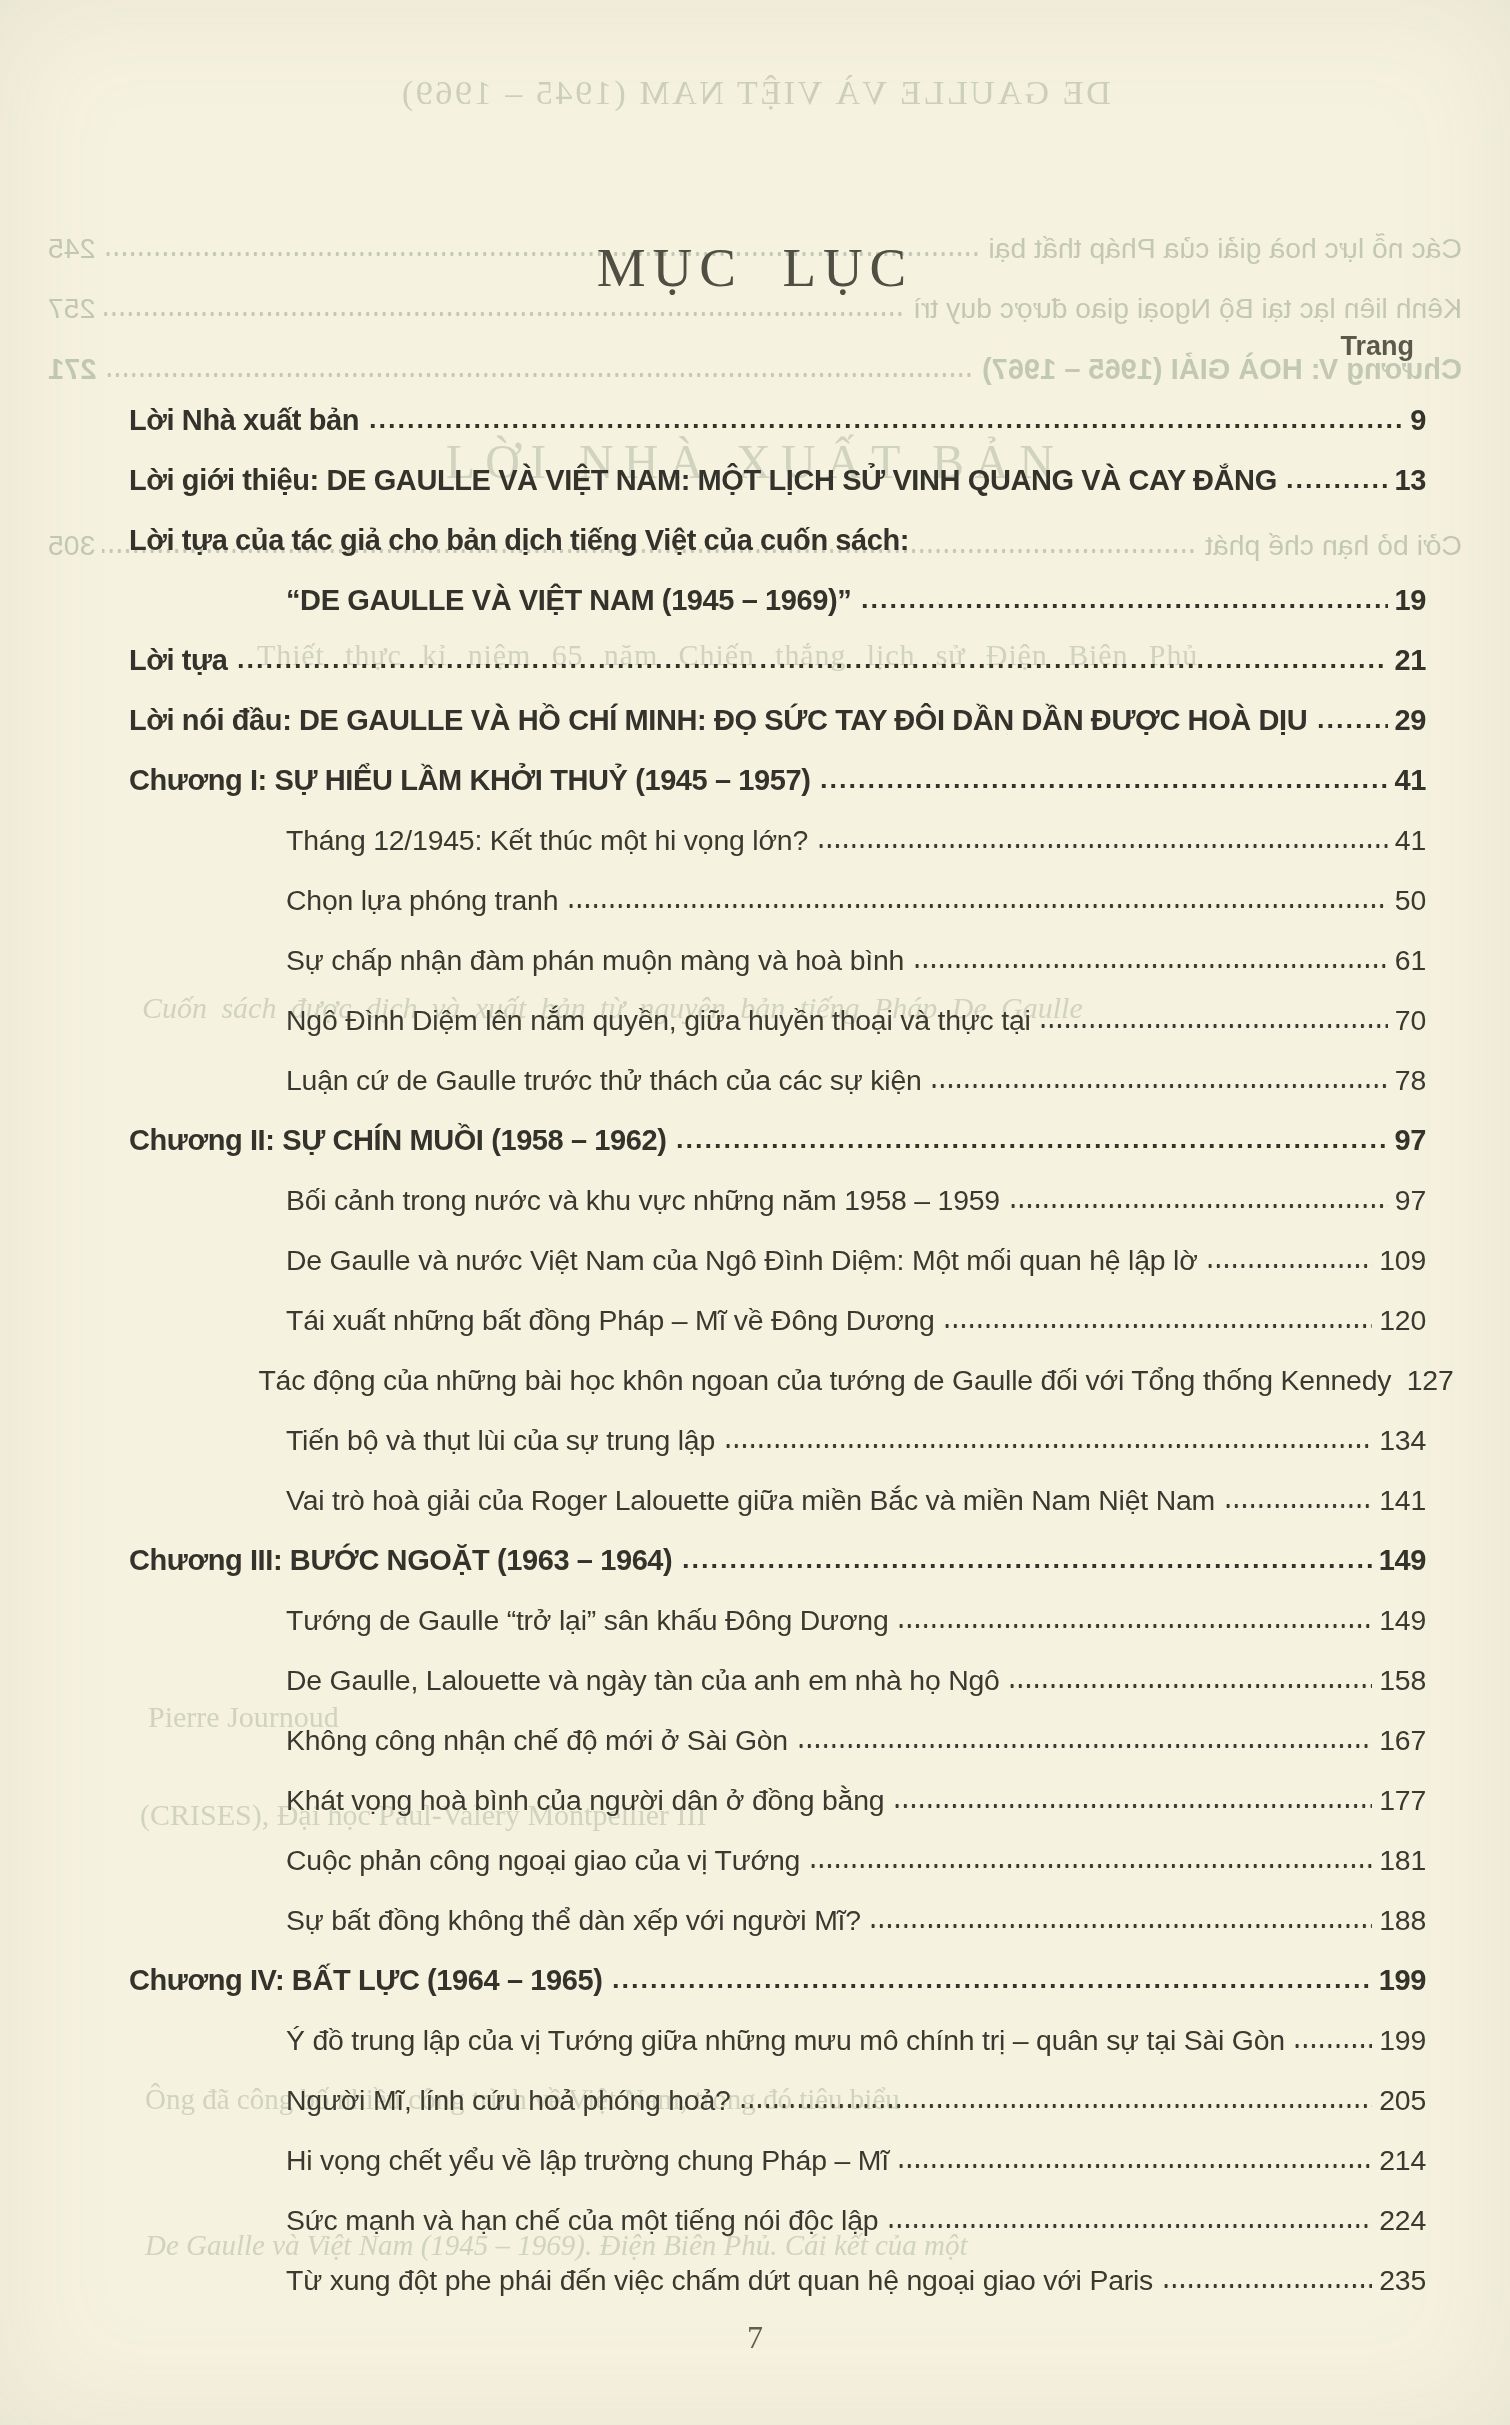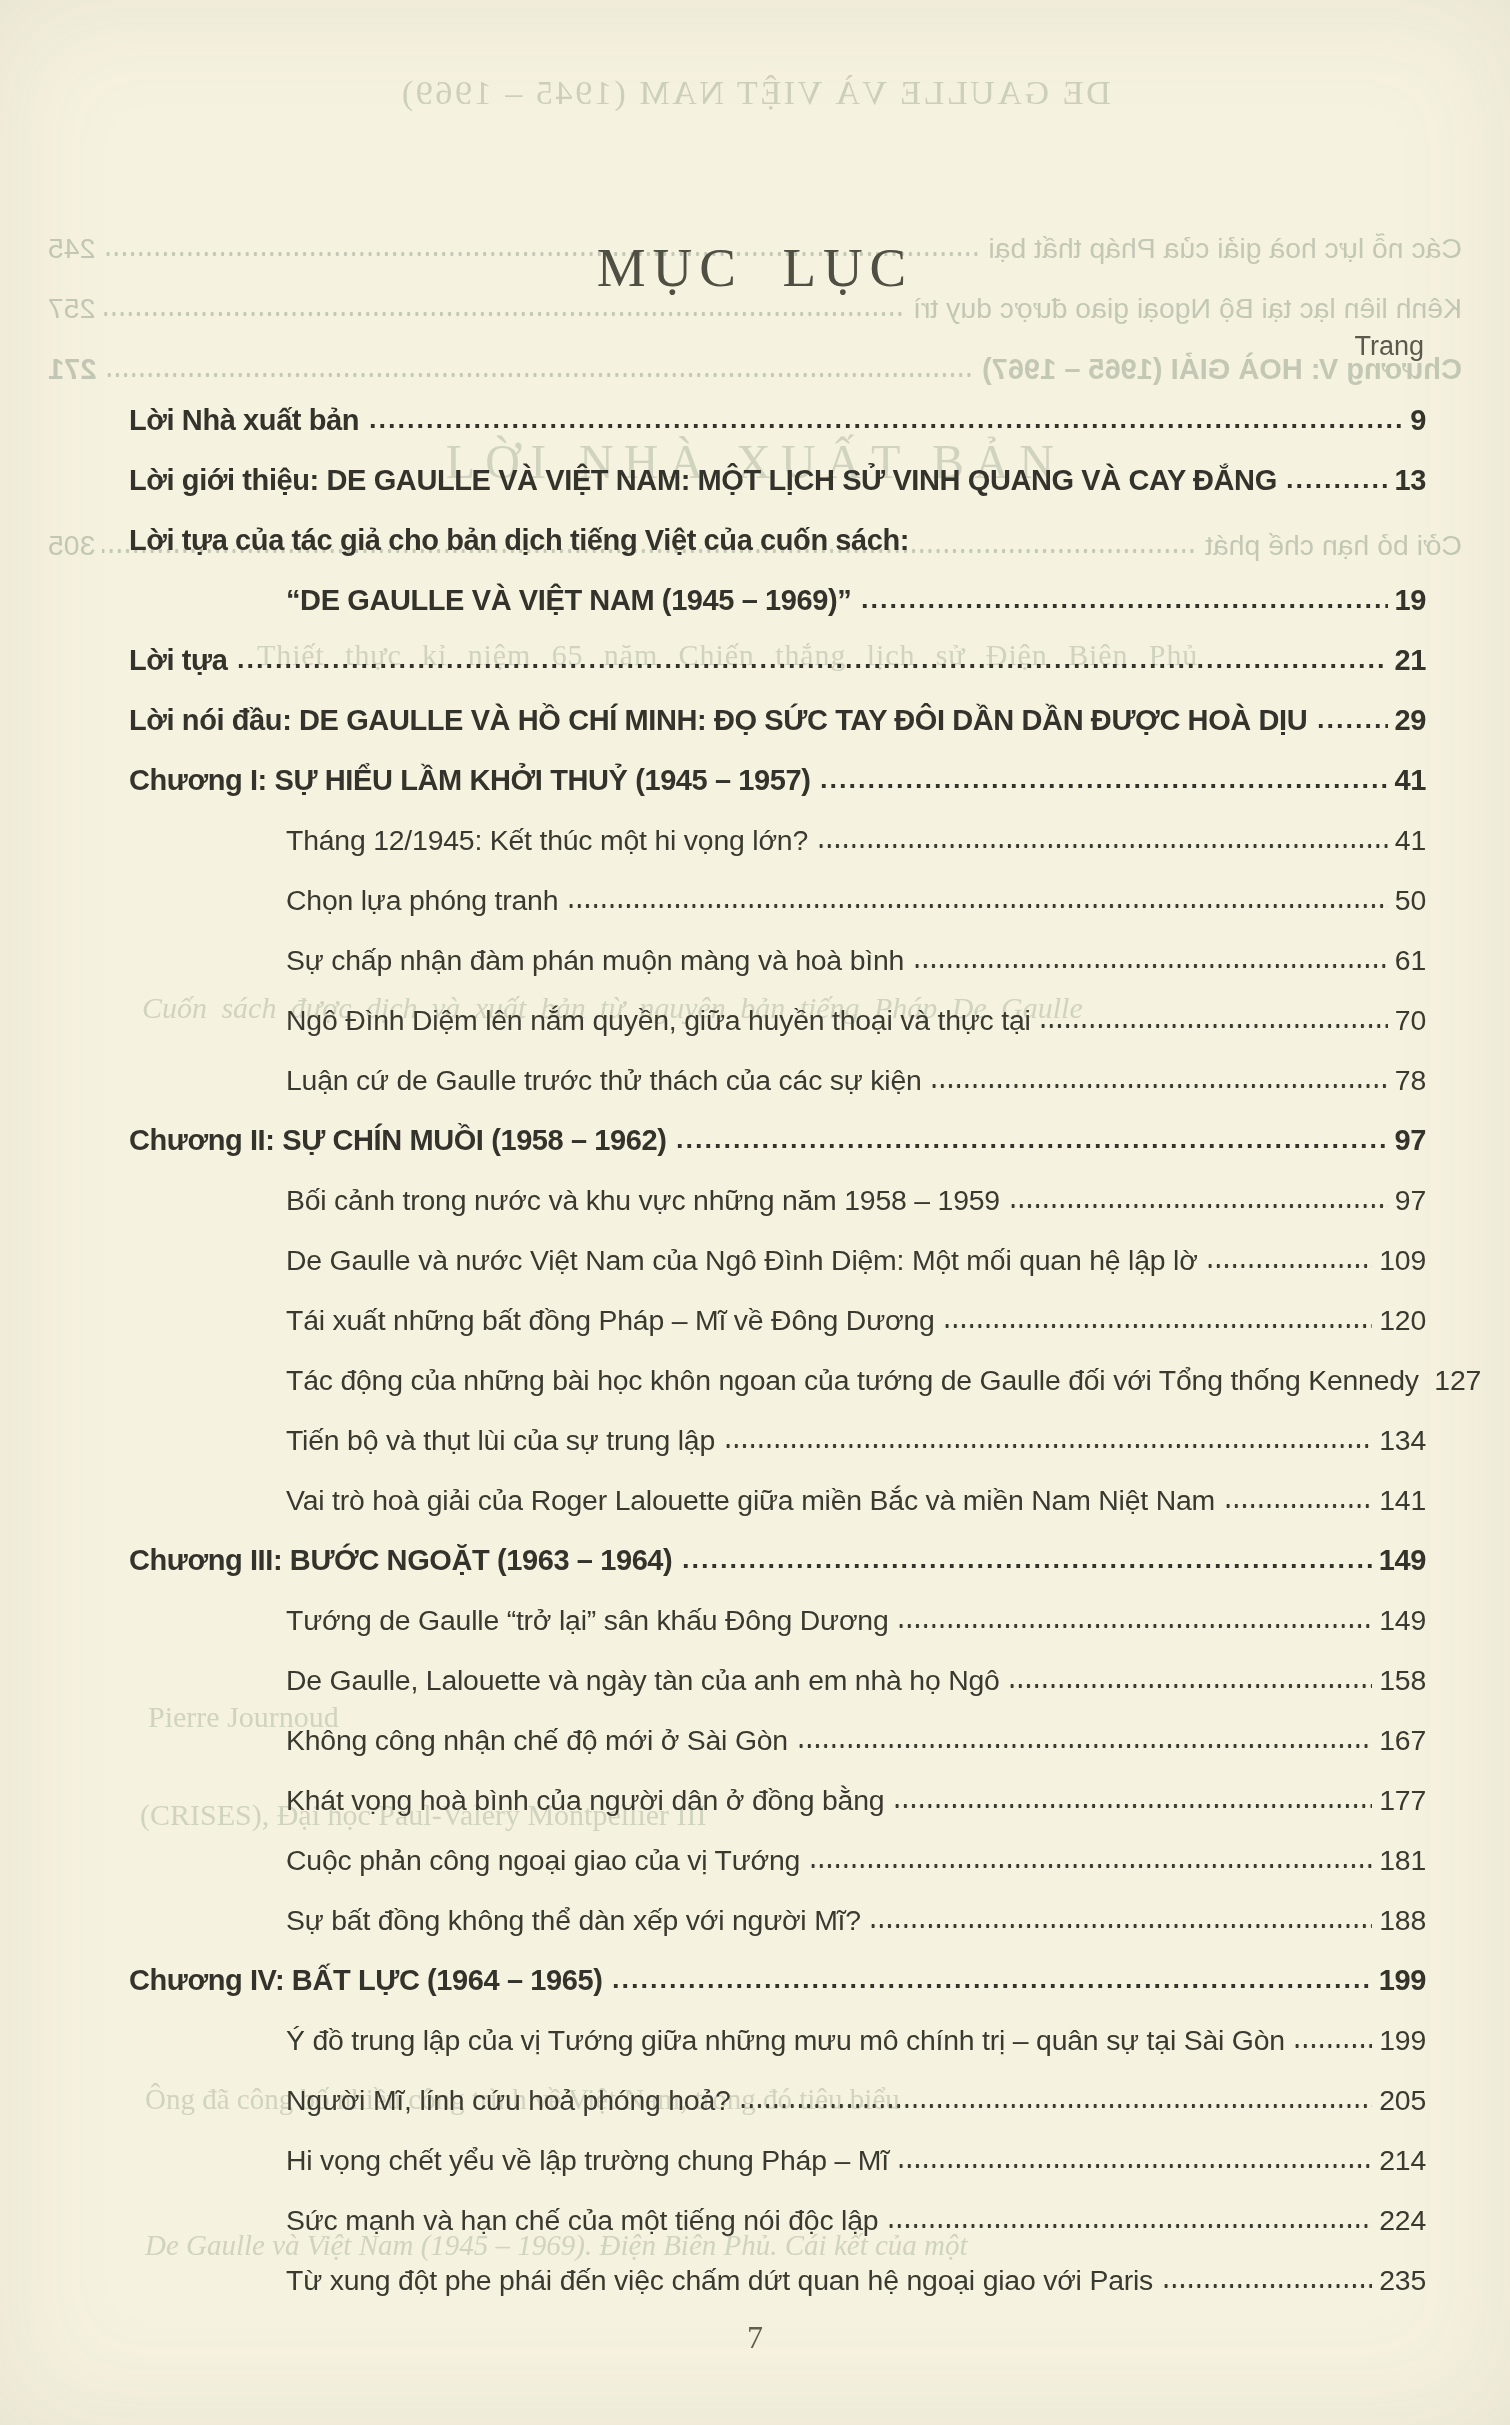--- a/index.html
+++ b/index.html
@@ -55,32 +55,32 @@
   
   .title{
     position:absolute;top:212px;left:0;right:0;
     text-align:center;
     font-family:"Liberation Serif",serif;
     font-size:55px;letter-spacing:6.9px;word-spacing:19px;
     color:var(--title_ink,#504f44);
     margin-top:24px;
   }
   .trang{
-    position:absolute;top:331px;right:86px;
-    font-size:27px;color:#5a594c;
+    position:absolute;top:331px;right:96px;
+    font-size:27px;color:#5a594c;font-weight:bold;
   }
   .toc{position:absolute;top:390px;left:129px;right:84px;}
   .row{
     display:flex;align-items:baseline;
     height:60px;line-height:60px;
     font-size:28.4px;letter-spacing:-0.2px;
     color:#3a392f;
   }
   .row.b{font-weight:700;font-size:29px;letter-spacing:-0.4px;color:#34332b;}
-  .row.lvl1{padding-left:157px;}
+  .row.lvl1{padding-left:157px;justify-content:center;}
   .lbl{white-space:nowrap;}
   .dots{
     flex:1 1 auto;height:7.8px;
     margin:0 6.9px 0 8.6px;
     background-image:radial-gradient(circle,currentColor 1.8px,rgba(0,0,0,0) 1.9px);
     background-size:8.2px 7.8px;
     background-repeat:repeat-x;
     background-position:0 100%;
   }
   .row.b .dots{

